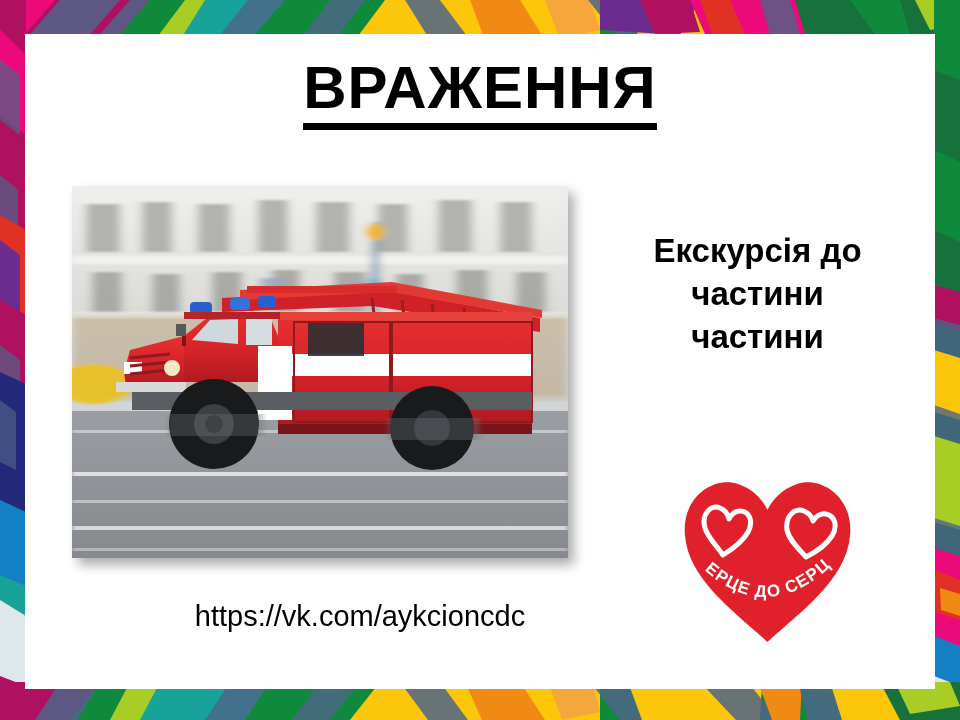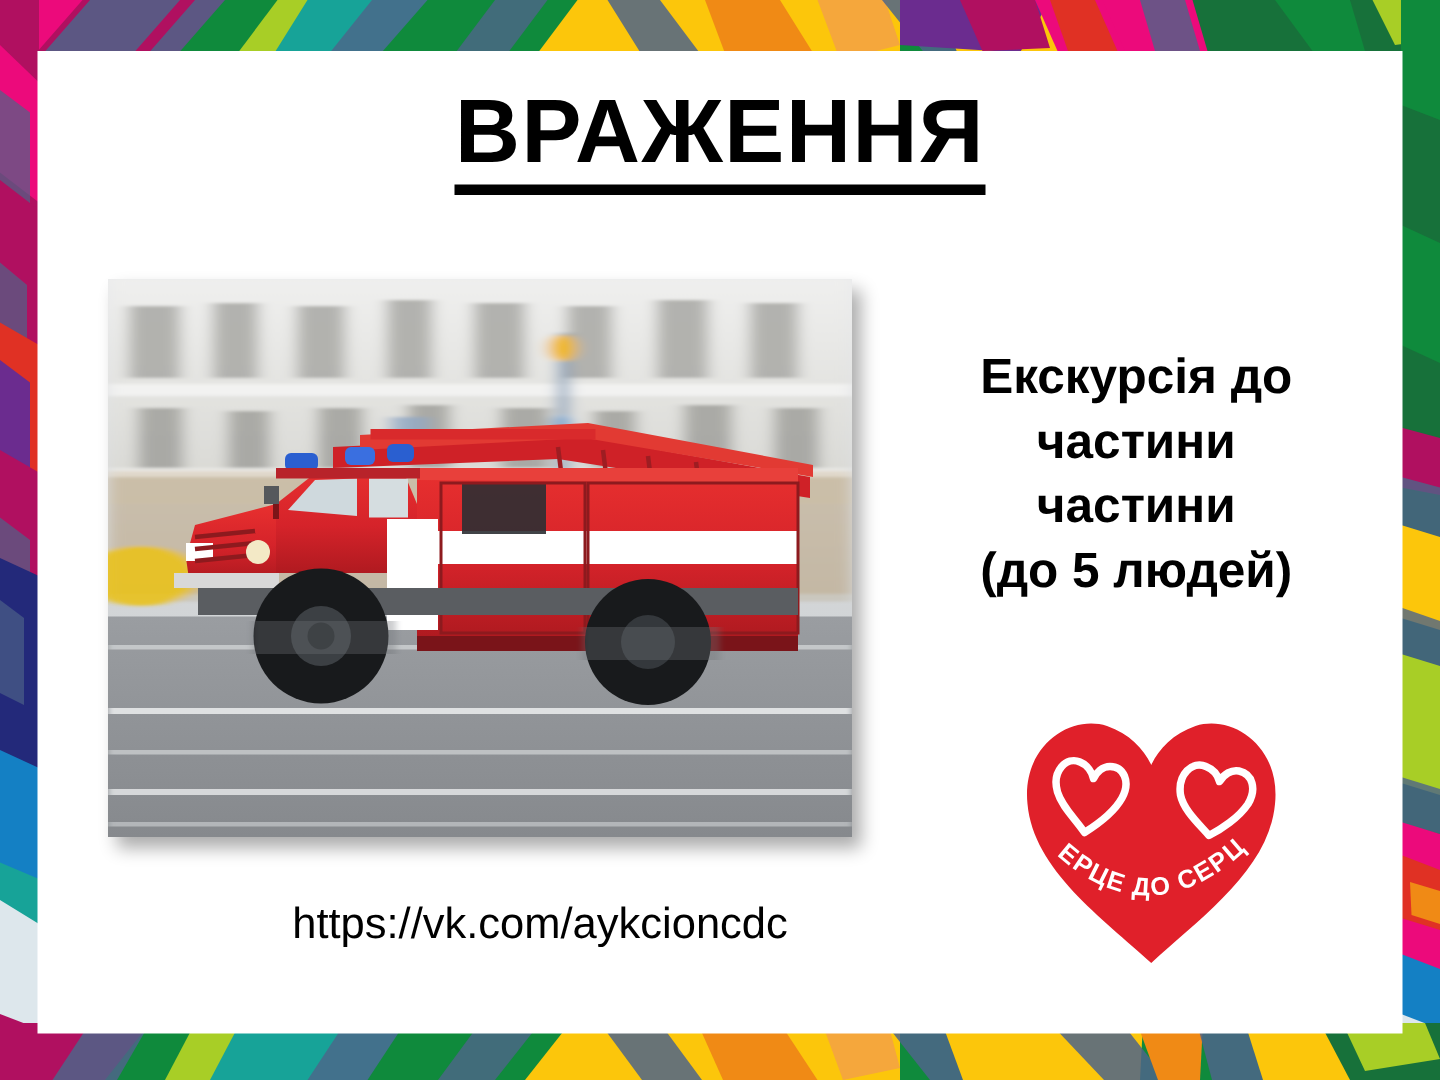--- a/index.html
+++ b/index.html
@@ -353,21 +353,20 @@
             <rect x="316" y="232" width="92" height="22" fill="#6e7276"></rect>
           </g>
         </g>
       </svg>
     </div>
 
     <div id="info-block">
       <span class="line">Екскурсія до</span>
       <span class="line">частини</span>
       <span class="line">частини</span>
-      <span class="line">(до 5 людей)</span>
     </div>
 
     <div id="heart-logo">
       <svg id="heart-svg" viewBox="0 0 185 180" aria-hidden="true">
         <defs>
           <path id="arcPath" d="M 34 104 Q 92 152 152 100"></path>
         </defs>
         <path d="M92.5,172 C 60,142 14,110 10,66 C 6,28 38,6 63,14 C 78,19 88,30 92.5,40
                  C 97,30 107,19 122,14 C 147,6 179,28 175,66 C 171,110 125,142 92.5,172 Z" fill="#E0202A"></path>
 

